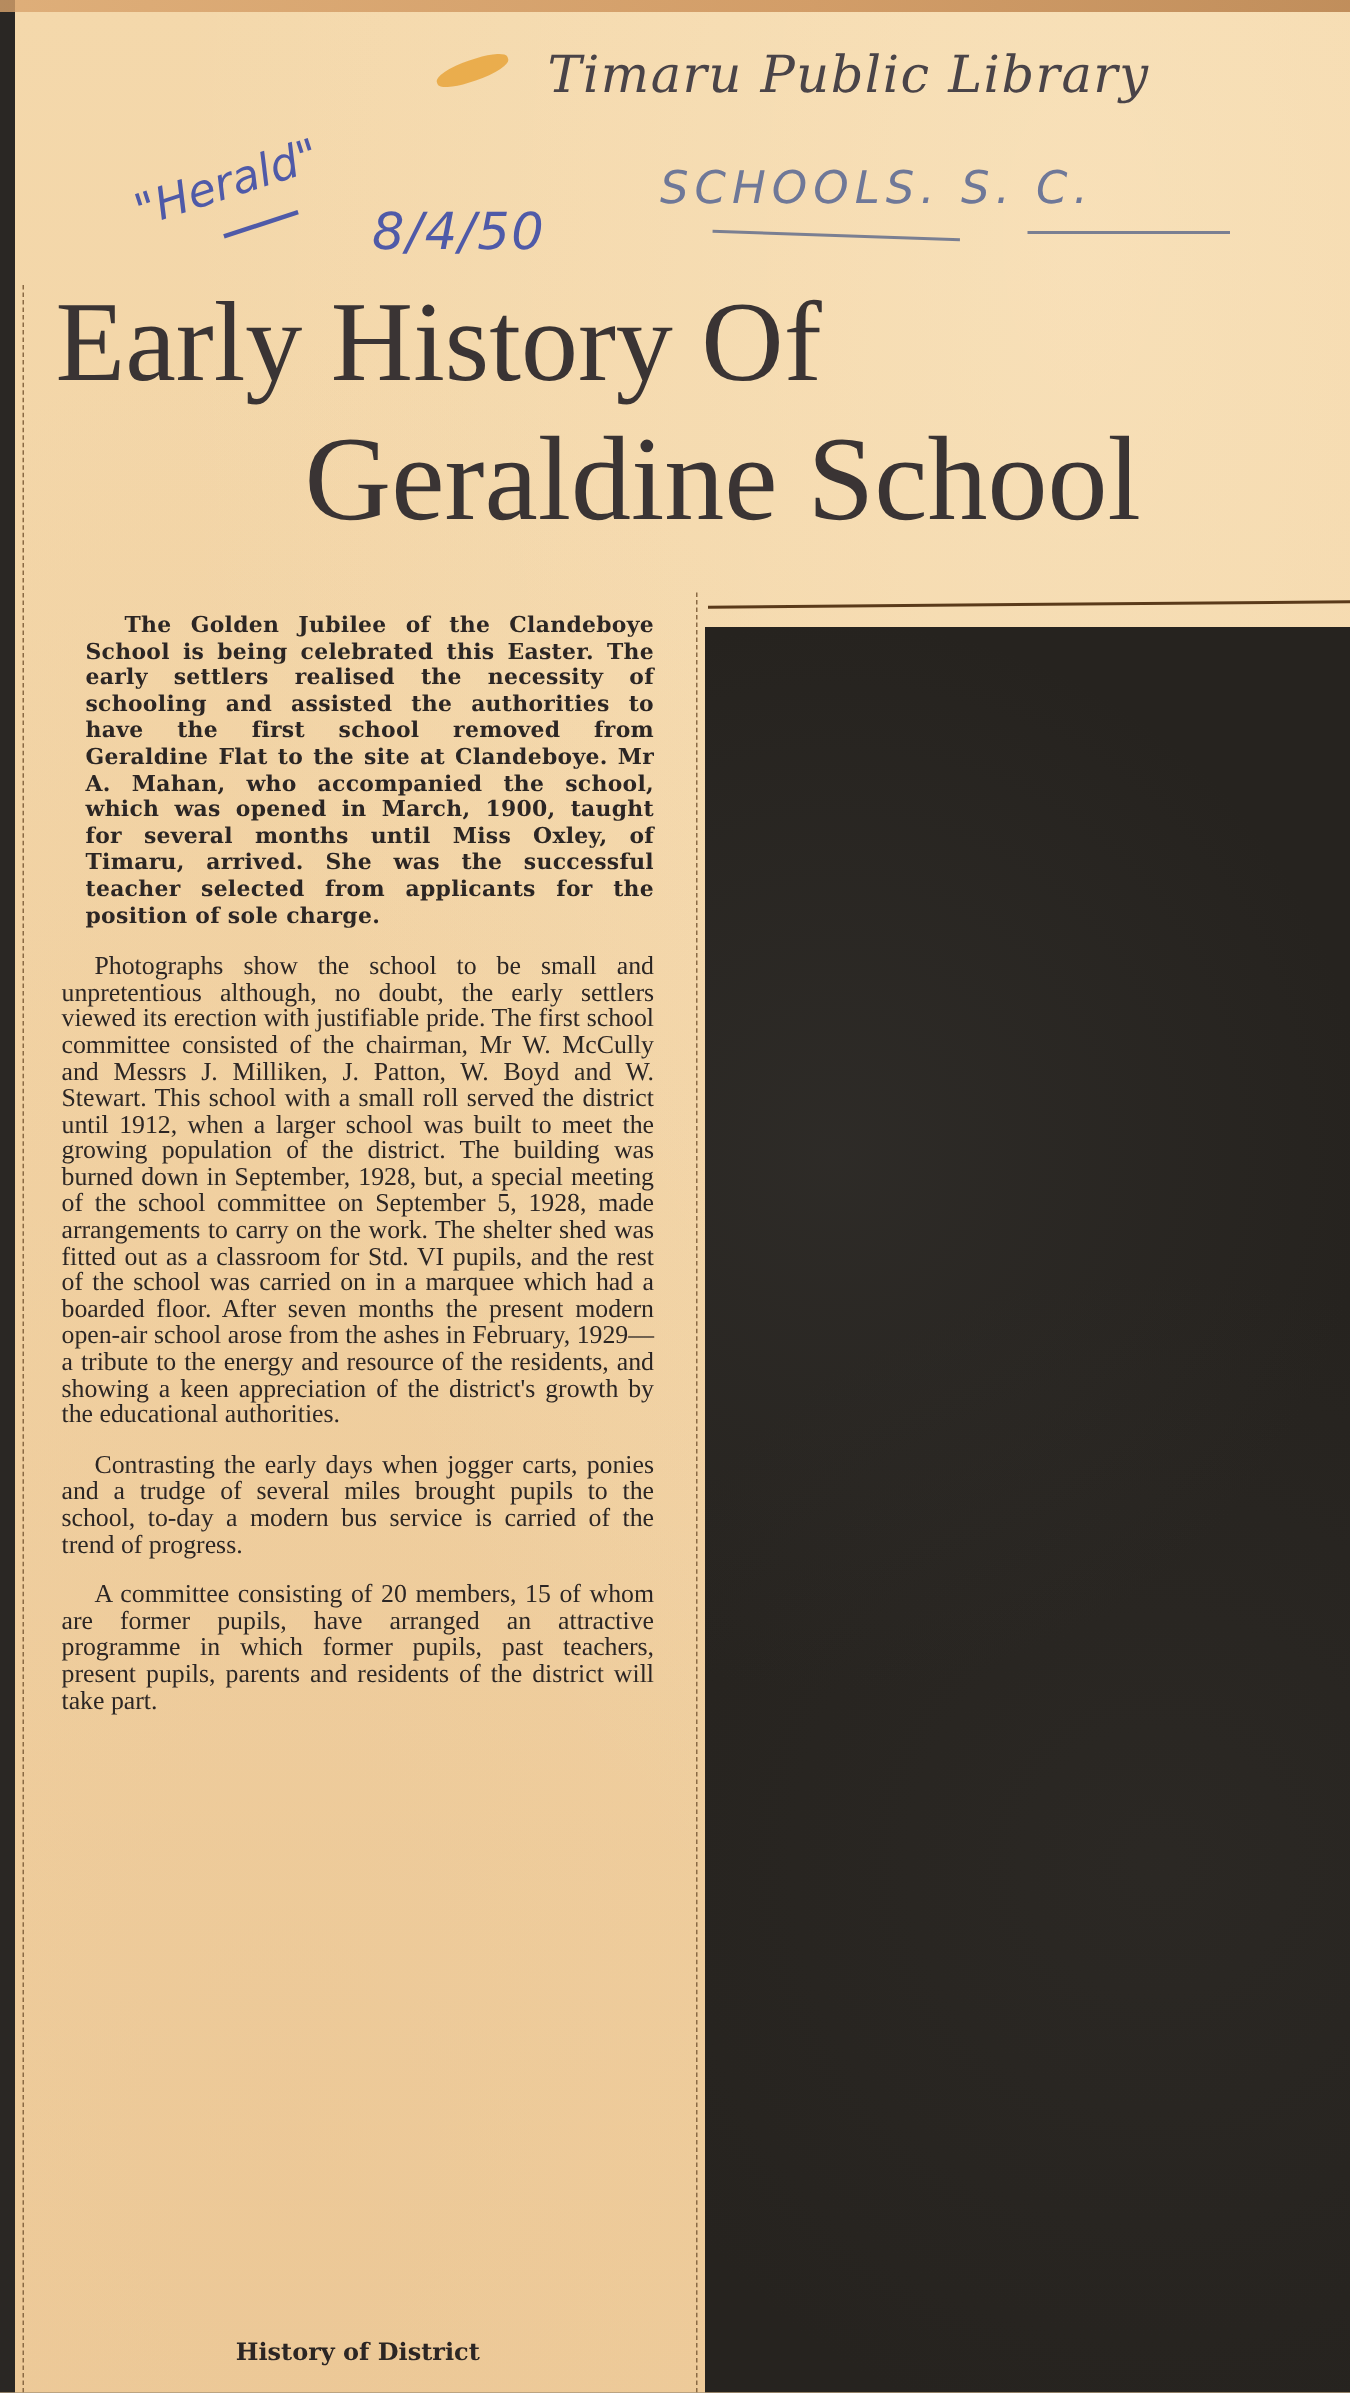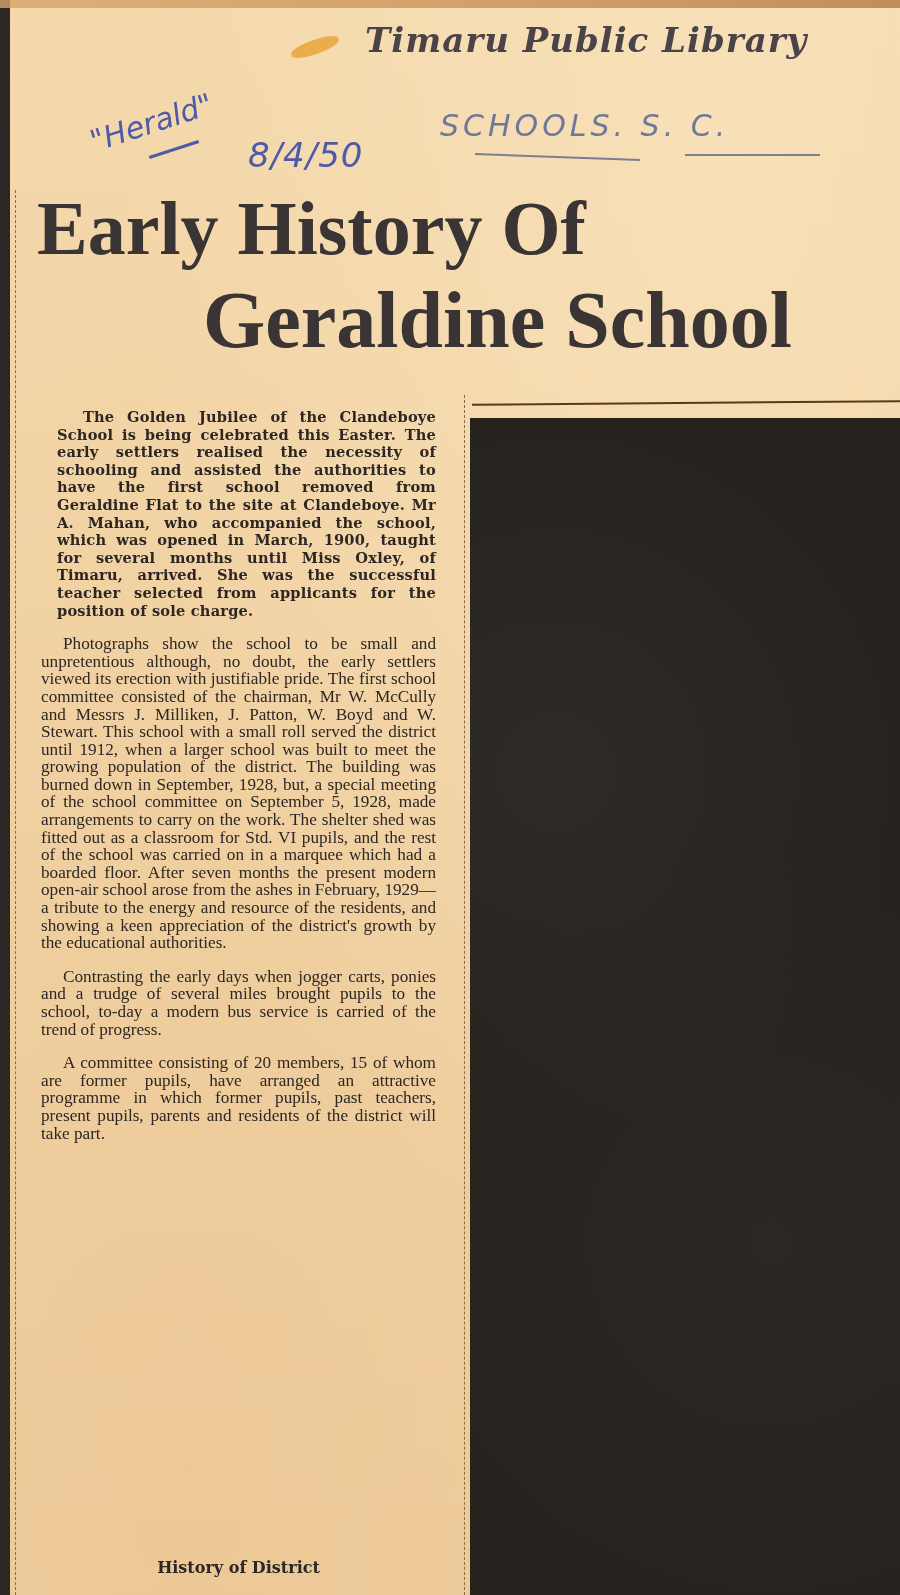--- a/index.html
+++ b/index.html
@@ -37,23 +37,23 @@
       left: 290px; top: 40px;
       width: 50px; height: 14px;
       background: #e8a43c;
       border-radius: 50% 40% 50% 40%;
       transform: rotate(-18deg);
       opacity: 0.85;
     }
     .library-stamp {
       position: absolute;
       left: 365px;
-      top: 20px;
+      top: 30px;
       font-family: "DejaVu Serif", serif;
-      font-weight: bold;
+      font-weight: normal;
       font-style: italic;
       font-size: 34px;
       color: #4a4448;
       letter-spacing: 1px;
     }
     .hand {
       position: absolute;
       font-family: "DejaVu Sans", sans-serif;
       font-style: italic;
       color: #4f5aa8;
@@ -94,21 +94,21 @@
     .hand-schools-underline2 {
       position: absolute;
       left: 685px; top: 154px;
       width: 135px; height: 2px;
       background: #7a7f92;
     }
     .headline {
       position: absolute;
       font-family: "Liberation Serif", serif;
       color: #3a3434;
-      font-weight: bold;
+      font-weight: normal;
       margin: 0;
       line-height: 1;
     }
     .headline-1 {
       left: 37px; top: 190px;
       font-size: 76px;
     }
     .headline-2 {
       left: 203px; top: 280px;
       font-size: 80px;

